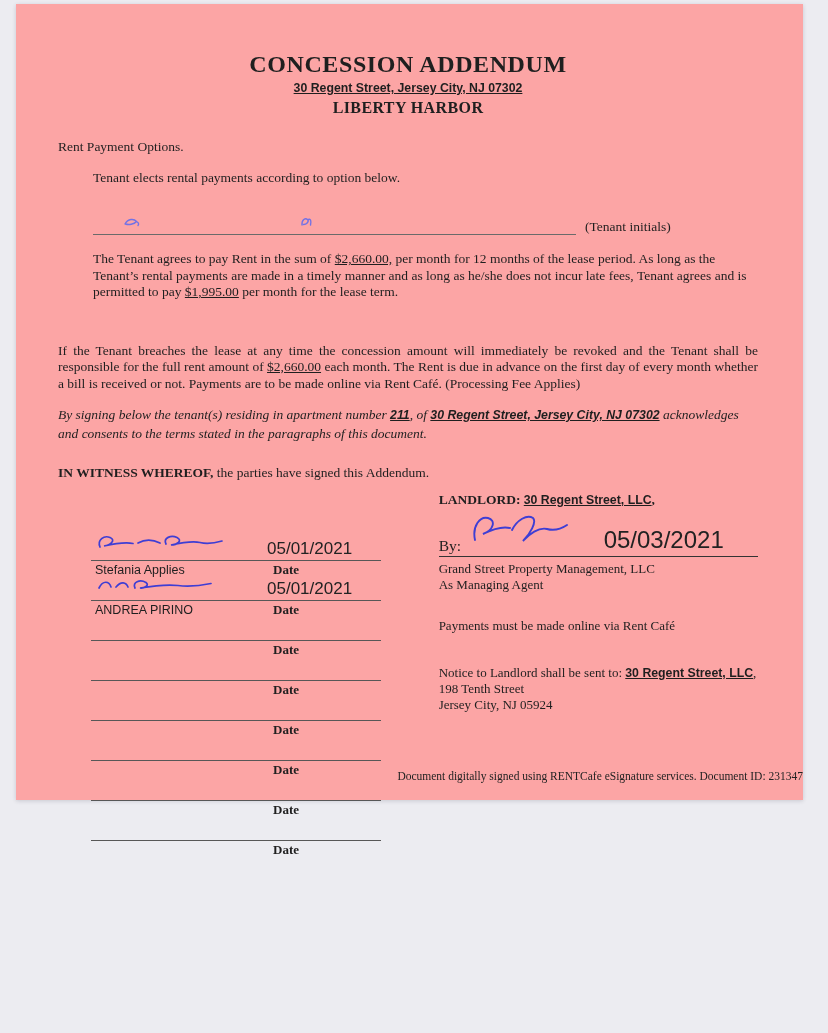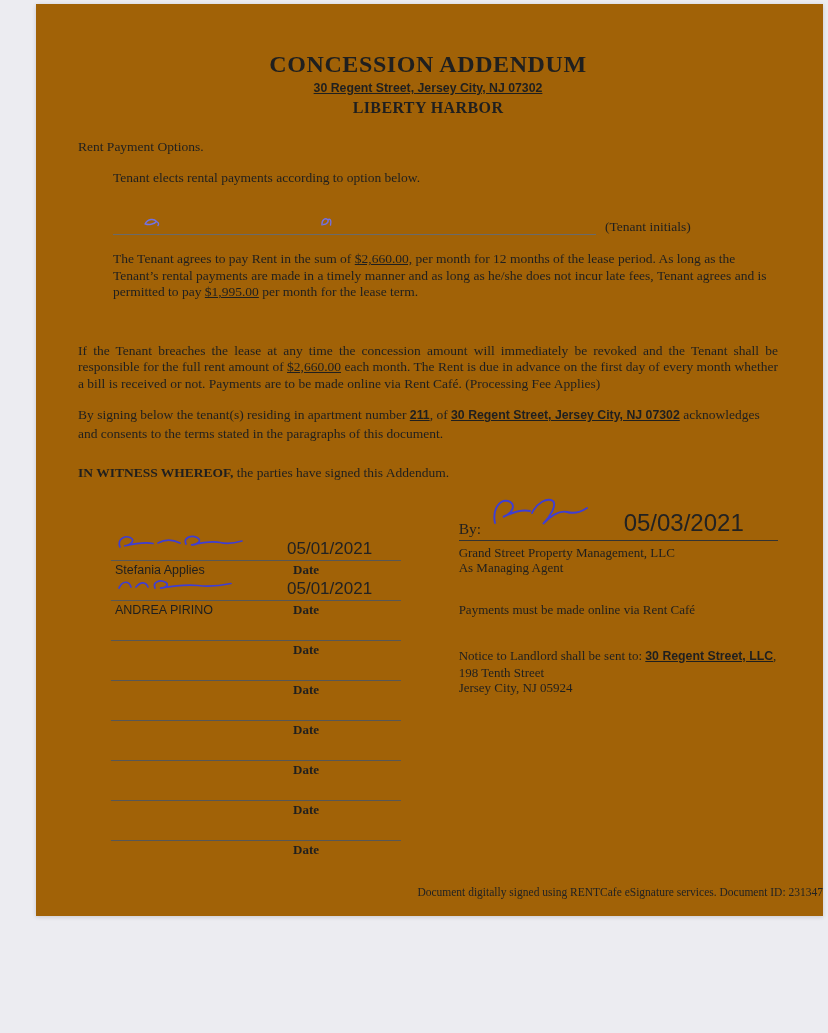--- a/index.html
+++ b/index.html
@@ -5,23 +5,23 @@
   html,body { margin:0; padding:0; }
   body {
     width:828px; height:1033px;
     background:#ececf1;
     font-family:"Liberation Serif", serif;
     color:#1f1f1f;
     position:relative;
     overflow:hidden;
   }
   .page {
-    position:absolute; left:36px; top:4px;
-    width:787px; height:912px;
-    background:#a16207;
+    position:absolute; left:16px; top:4px;
+    width:787px; height:796px;
+    background:#fca5a5;
     box-shadow:0 1px 4px rgba(40,40,60,.18);
     box-sizing:border-box;
   }
   .content {
     position:absolute; inset:0;
     padding:0 45px 0 42px;
     box-sizing:border-box;
     font-size:13.5px; line-height:16.5px;
   }
   .doc-title { text-align:center; margin-top:47px; font-size:24px; line-height:26px; font-weight:bold; letter-spacing:.6px; }
@@ -33,21 +33,21 @@
 
   .initials-row { display:flex; align-items:flex-end; margin-top:30px; margin-left:35px; }
   .initials-line { width:483px; height:18px; border-bottom:1.6px solid #6a6a6a; position:relative; }
   .initial-mark { position:absolute; bottom:2px; }
   .initial-mark.m1 { left:30px; }
   .initial-mark.m2 { left:206px; }
   .initials-label { margin-left:9px; white-space:nowrap; }
 
   .para-agree { margin-top:16px; margin-left:35px; width:666px; }
   .para-breach { margin-top:42px; width:700px; text-align:justify; }
-  .para-signing { margin-top:14px; width:690px; line-height:18.5px; }
+  .para-signing { margin-top:14px; width:690px; line-height:18.5px;font-style:italic; }
   .witness { margin-top:22px; }
 
   .u { text-decoration:underline; }
   .b { font-weight:bold; }
   .bs { font-family:"Liberation Sans",sans-serif; font-weight:bold; font-size:12.3px; text-decoration:underline; }
 
   .sig-section { display:flex; margin-top:10px; }
   .left-col { width:292px; margin-left:33px; padding-top:42px; }
   .right-col { width:322px; margin-left:58px; }
 
@@ -172,20 +172,21 @@
         <div class="sig-row">
           <div class="rule"></div>
           <div class="labels">
               <span class="date-label">Date</span>
             </div>
         </div>
 
       </div>
 
       <div class="right-col">
+        <div class="landlord-line"><span>LANDLORD: </span><span class="bs">30 Regent Street, LLC</span><span>,</span></div>
 
         <div class="by-row">
           <span class="by-label">By:</span>
           <span class="landlord-sig">
             <svg width="102" height="38" viewBox="0 0 102 38">
                 <path d="M6,29 C3,15 11,5 19,7 C27,9 25,19 14,23 C22,19 33,15 41,17 M43,19 C48,9 58,3 64,7 C68,11 61,23 54,30 C60,23 70,16 78,18 C85,20 92,18 98,14" fill="none" stroke="#3e3ed4" stroke-width="1.9" stroke-linecap="round"></path>
               </svg>
           </span>
           <span class="landlord-date">05/03/2021</span>
         </div>

